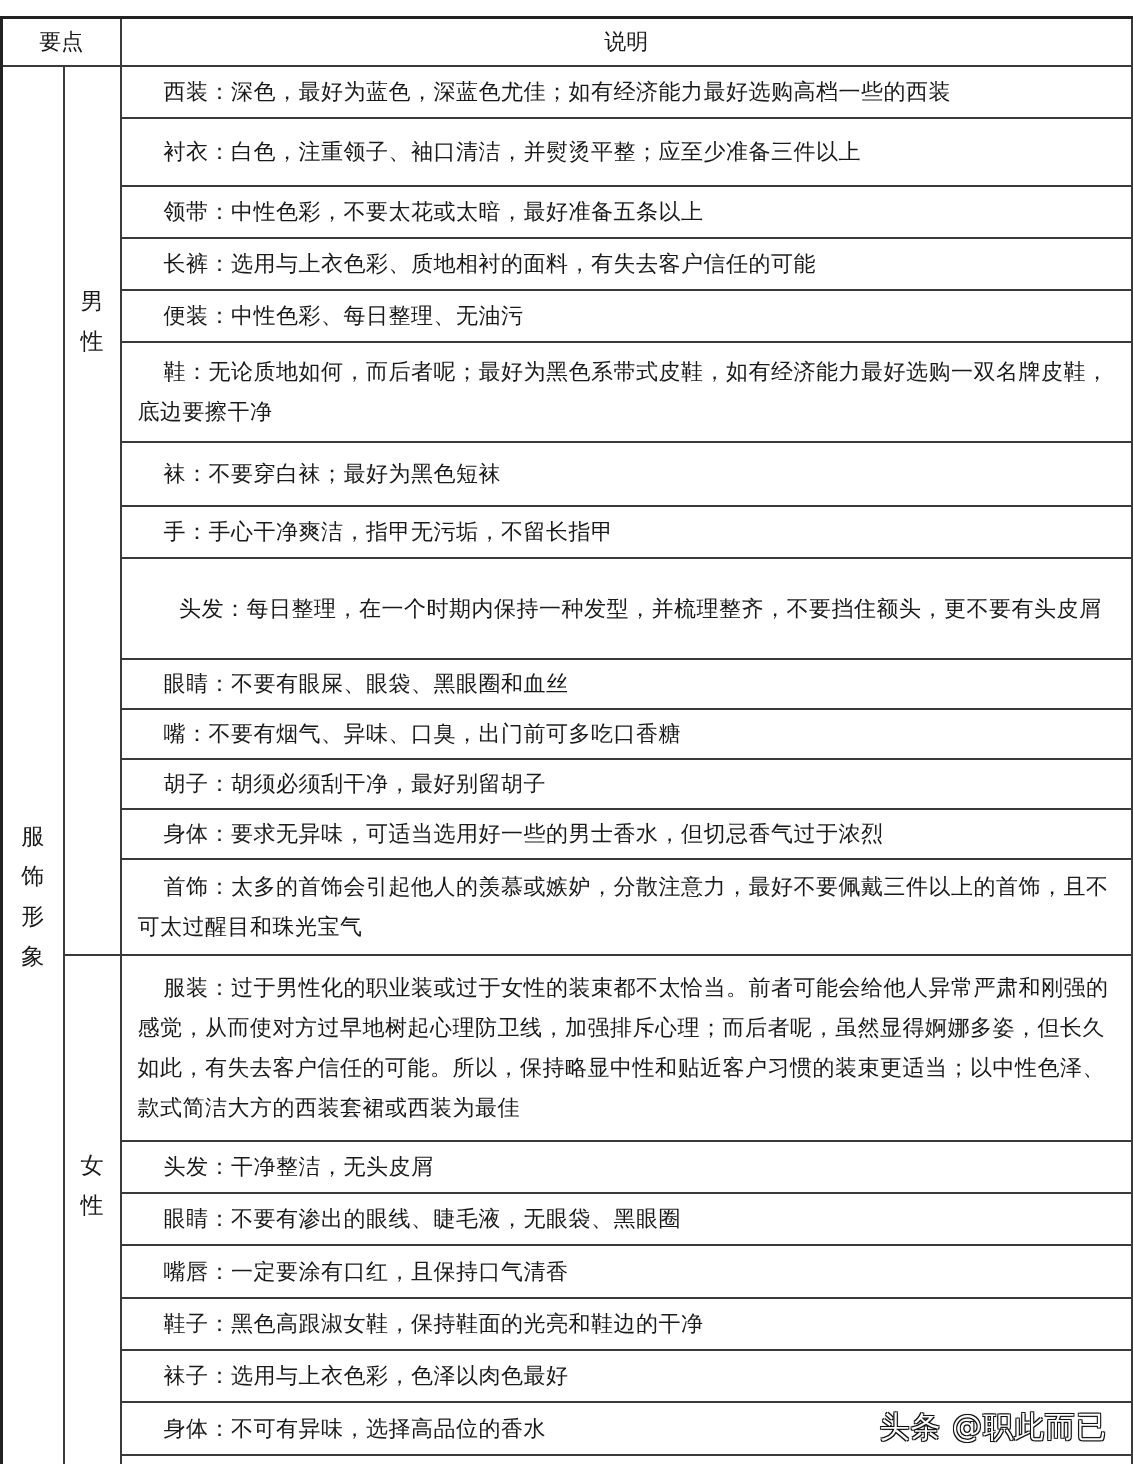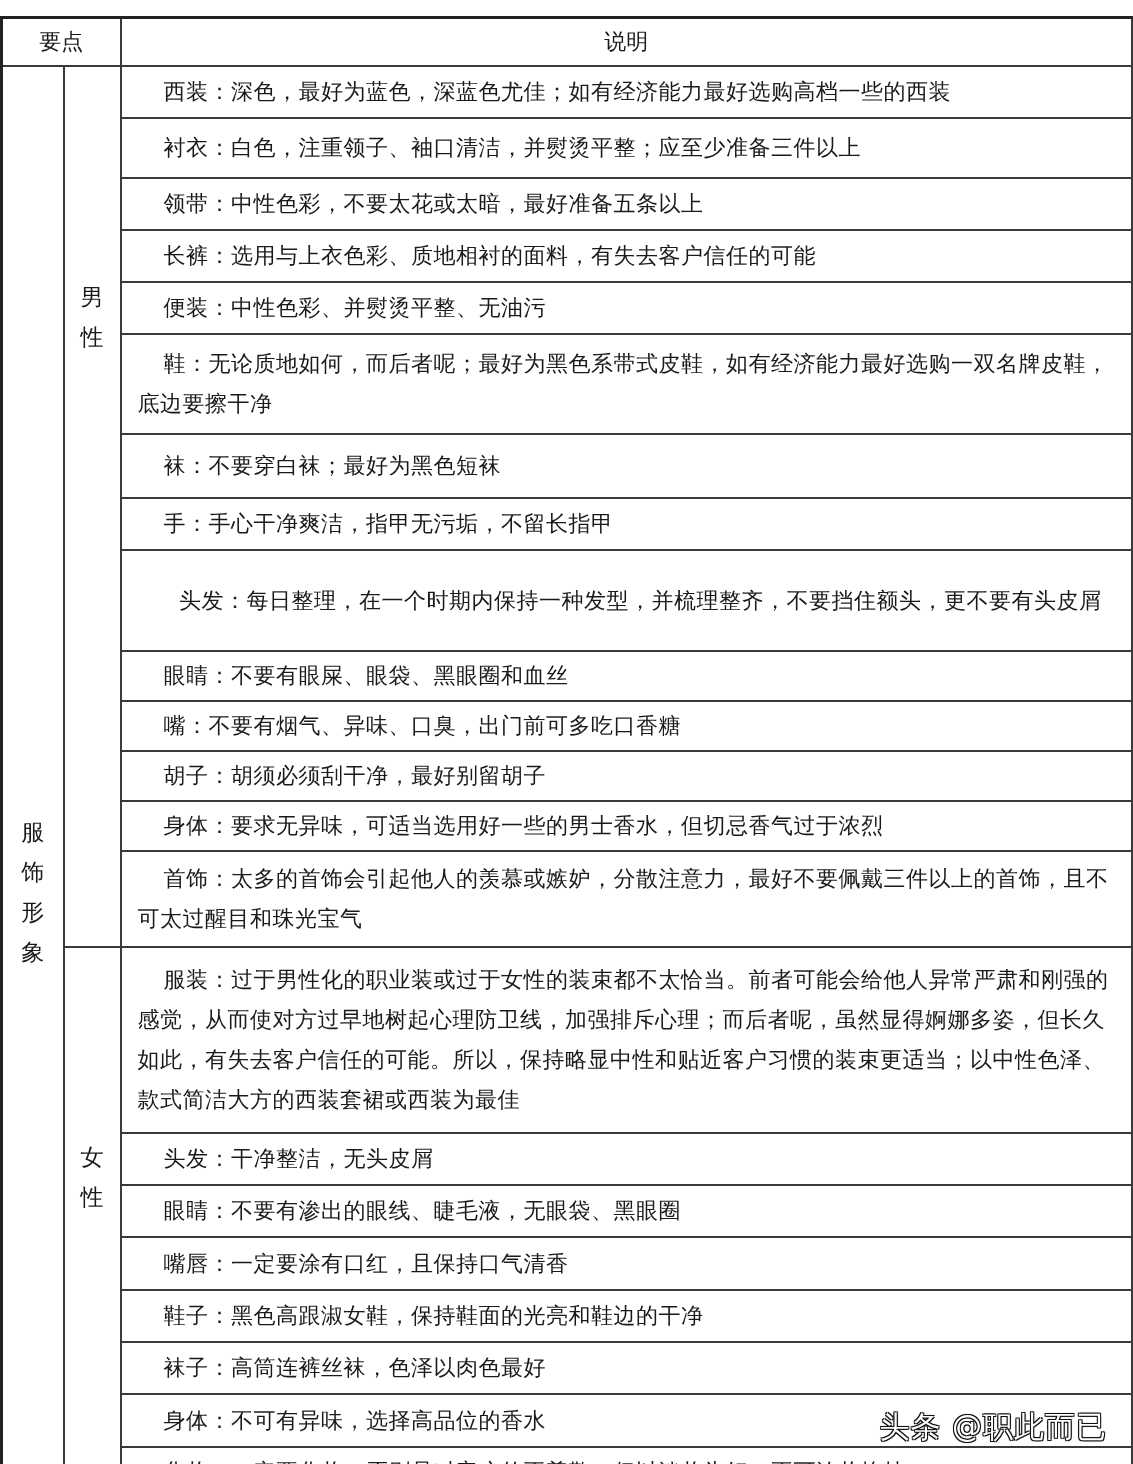--- a/index.html
+++ b/index.html
@@ -40,31 +40,31 @@
           <span>饰</span>
           <span>形</span>
           <span>象</span>
         </td>
         <td rowspan="14" class="vtext" style="vertical-align: middle; padding-bottom: 380px;">
           <span>男</span>
           <span>性</span>
         </td>
         <td class="desc">西装：深色，最好为蓝色，深蓝色尤佳；如有经济能力最好选购高档一些的西装</td>
       </tr>
-      <tr style="height: 60px;">
+      <tr style="height: 68px;">
         <td class="desc">衬衣：白色，注重领子、袖口清洁，并熨烫平整；应至少准备三件以上</td>
       </tr>
       <tr style="height: 52px;">
         <td class="desc">领带：中性色彩，不要太花或太暗，最好准备五条以上</td>
       </tr>
       <tr style="height: 52px;">
         <td class="desc">长裤：选用与上衣色彩、质地相衬的面料，有失去客户信任的可能</td>
       </tr>
       <tr style="height: 52px;">
-        <td class="desc">便装：中性色彩、并熨烫平整、无油污</td>
+        <td class="desc">便装：中性色彩、每日整理、无油污</td>
       </tr>
       <tr style="height: 100px;">
         <td class="desc">鞋：无论质地如何，而后者呢；最好为黑色系带式皮鞋，如有经济能力最好选购一双名牌皮鞋，底边要擦干净</td>
       </tr>
       <tr style="height: 64px;">
         <td class="desc">袜：不要穿白袜；最好为黑色短袜</td>
       </tr>
       <tr style="height: 52px;">
         <td class="desc">手：手心干净爽洁，指甲无污垢，不留长指甲</td>
       </tr>
@@ -99,21 +99,21 @@
       <tr style="height: 52px;">
         <td class="desc">眼睛：不要有渗出的眼线、睫毛液，无眼袋、黑眼圈</td>
       </tr>
       <tr style="height: 53px;">
         <td class="desc">嘴唇：一定要涂有口红，且保持口气清香</td>
       </tr>
       <tr style="height: 52px;">
         <td class="desc">鞋子：黑色高跟淑女鞋，保持鞋面的光亮和鞋边的干净</td>
       </tr>
       <tr style="height: 52px;">
-        <td class="desc">袜子：高筒连裤丝袜，色泽以肉色最好</td>
+        <td class="desc">袜子：选用与上衣色彩，色泽以肉色最好</td>
       </tr>
       <tr style="height: 53px;">
         <td class="desc">身体：不可有异味，选择高品位的香水</td>
       </tr>
       <tr style="height: 50px;">
         <td class="desc">化妆：一定要化妆，否则是对客户的不尊敬。但以淡妆为好，不可浓妆艳抹</td>
       </tr>
     </tbody>
 </table>
 

